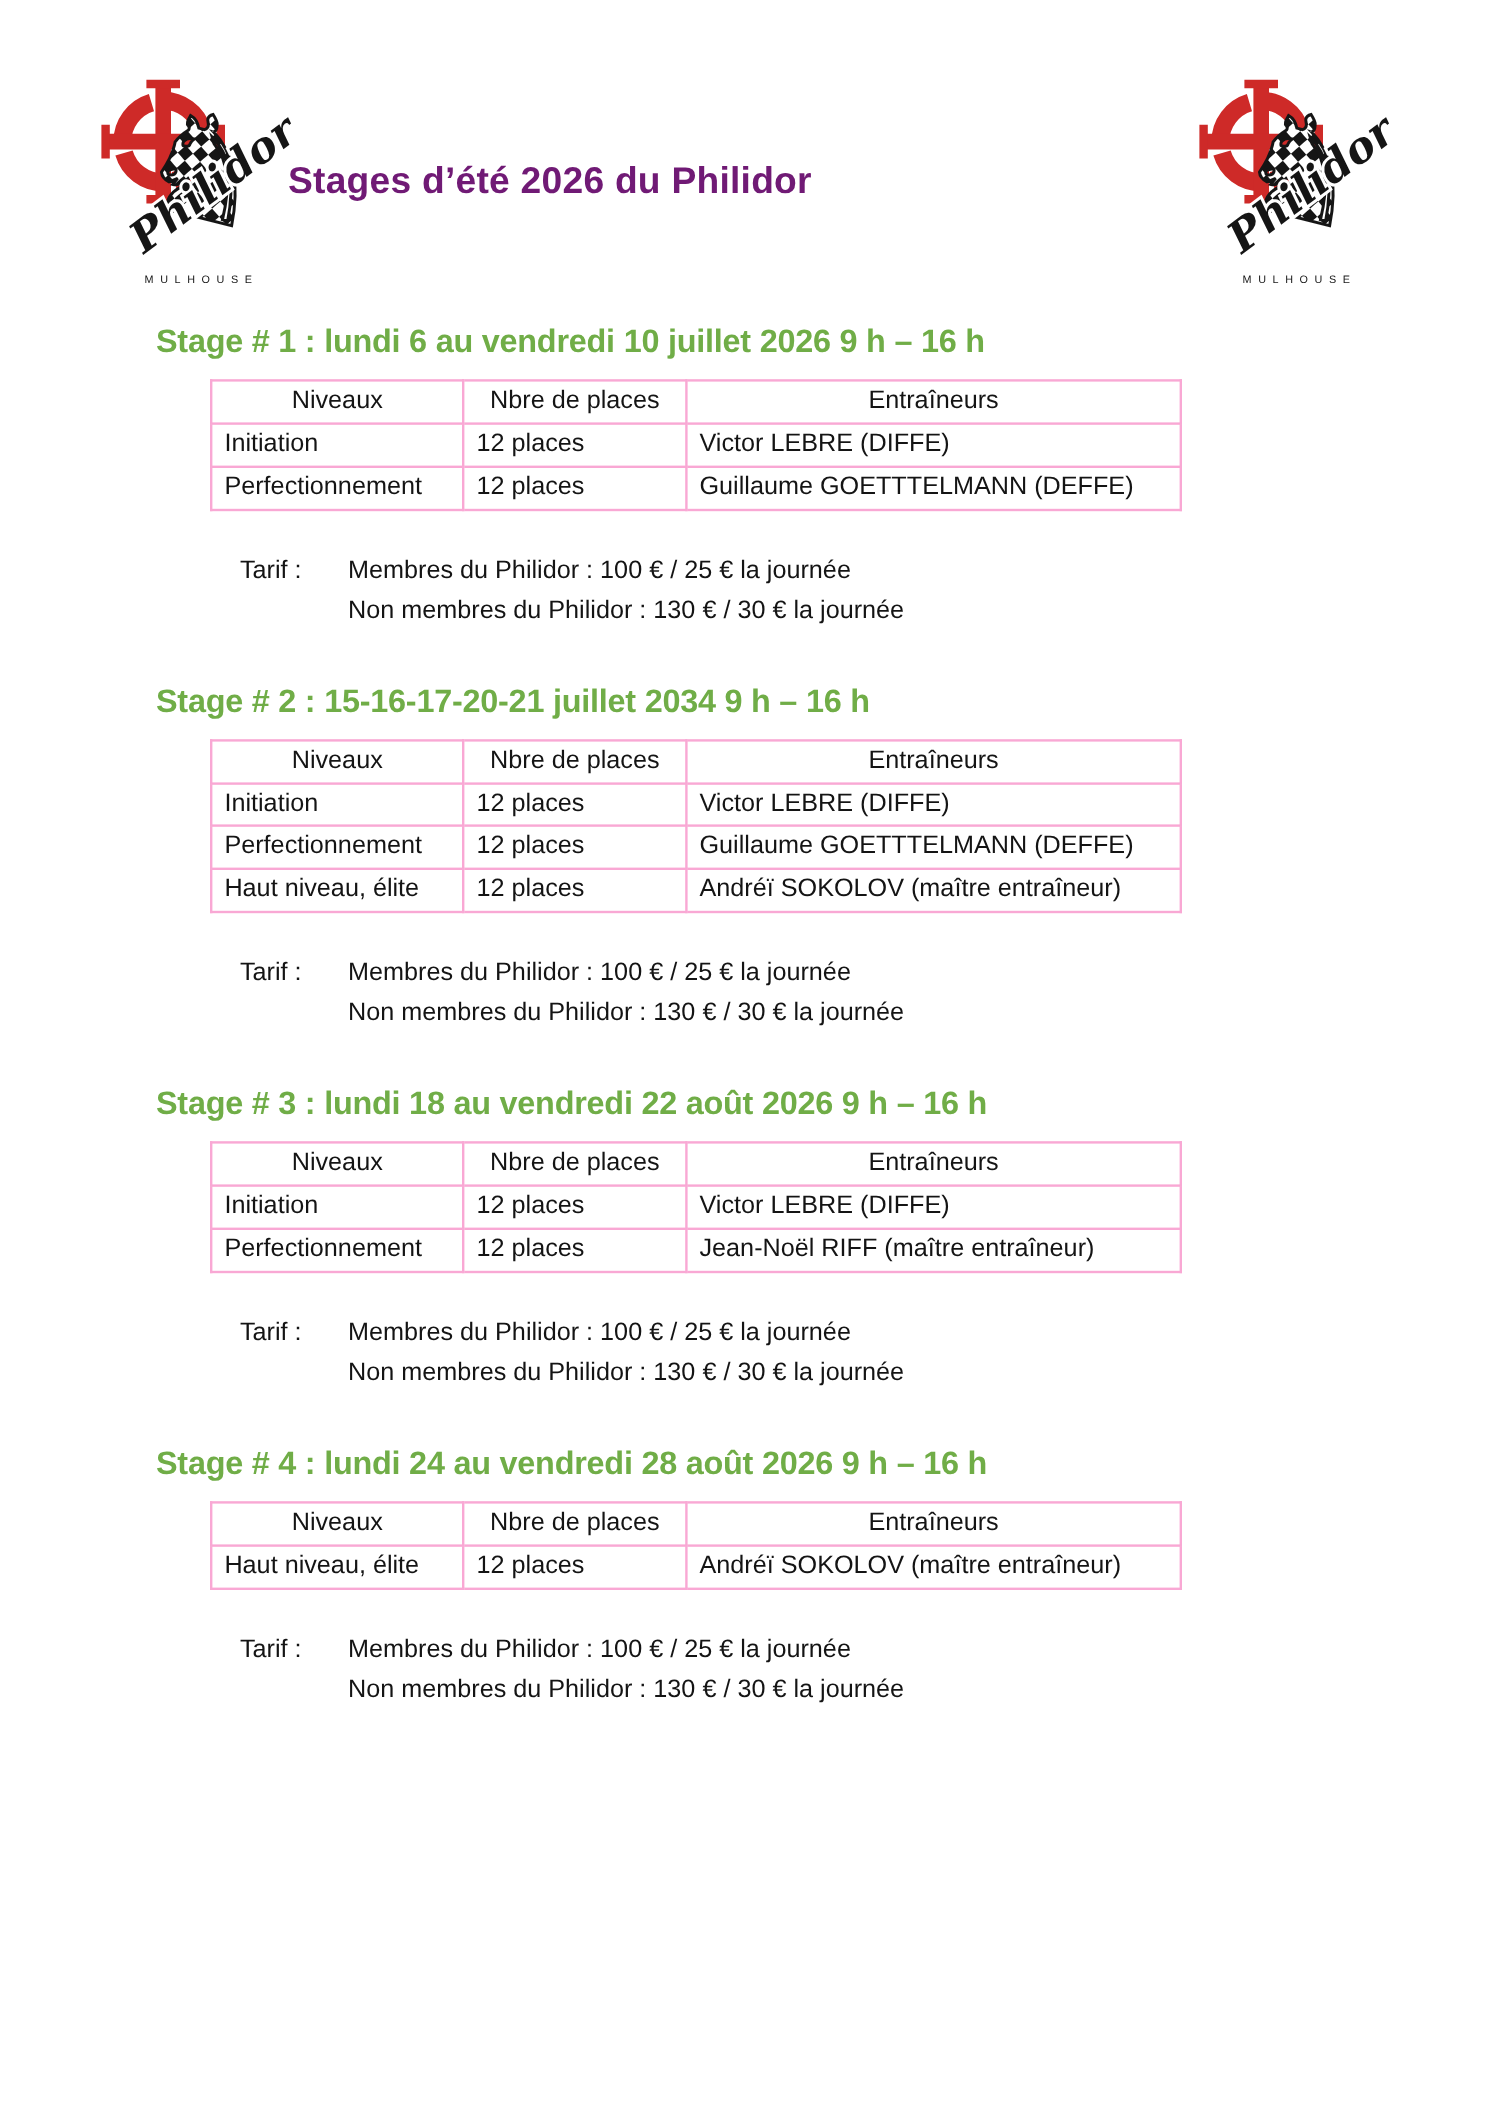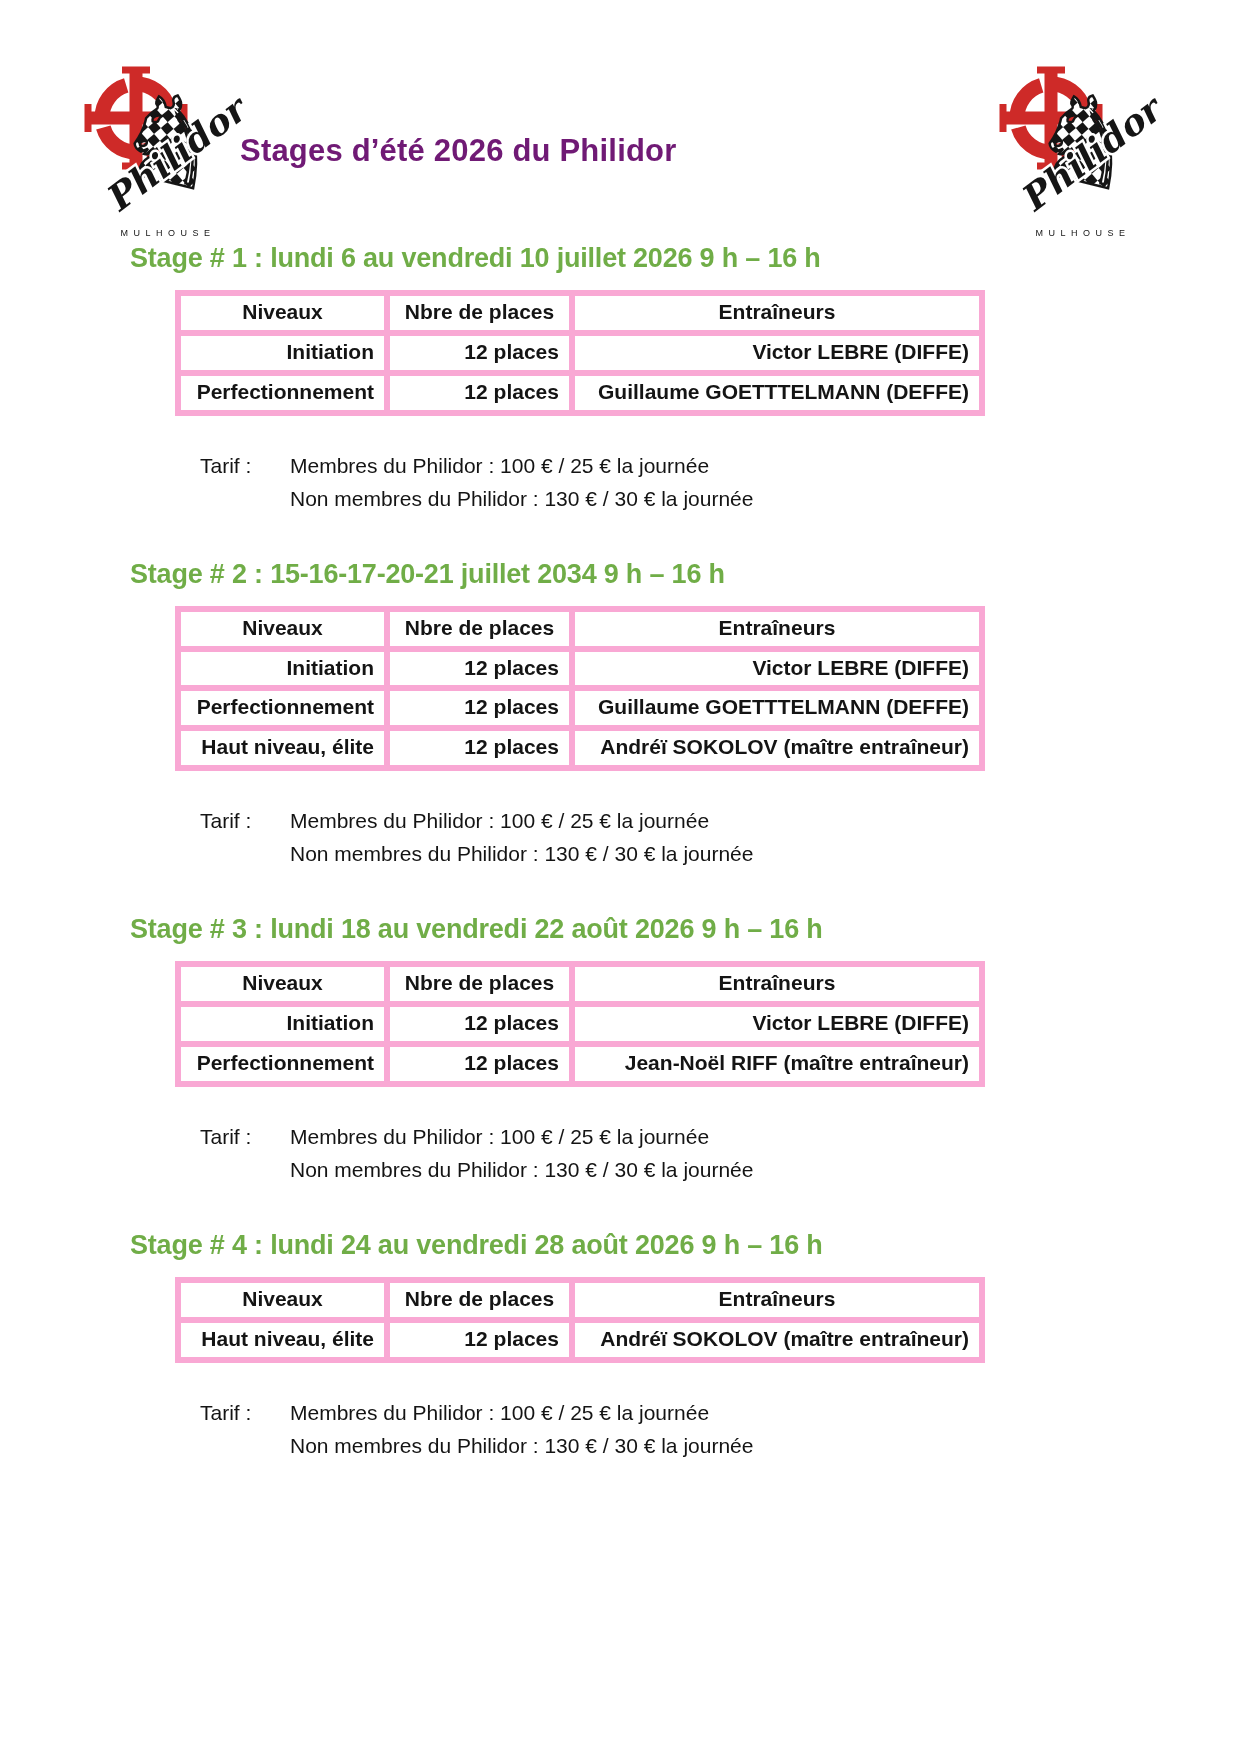--- a/index.html
+++ b/index.html
@@ -20,40 +20,40 @@
   }
   .doc-title {
     font-size: 31px; font-weight: bold; color: #701a75;
     letter-spacing: 0.2px; text-align: left; flex: 1;
   }
   .logo { width: 150px; height: 182px; flex: 0 0 auto; }
   .logo svg { overflow: visible; }
 
   
   .section { margin: 0 0 0 130px; width: 880px; }
-  .section.first { }
+  .section.first { margin-top: 26px; }
   .stage-heading {
     font-size: 27px; font-weight: bold; color: #70ad47;
     letter-spacing: -0.2px; margin-top: 44px; margin-bottom: 16px;
   }
   table.stage-table {
     border-collapse: collapse; margin-left: 45px; width: 810px;
     table-layout: fixed;
   }
   .stage-table col.c1 { width: 26%; }
   .stage-table col.c2 { width: 23%; }
   .stage-table col.c3 { width: 51%; }
   .stage-table th, .stage-table td {
-    border: 6px solid #f9a8d4;
-    font-size: 21px; font-weight: bold;
+    border: 2px solid #f9a8d4;
+    font-size: 21px; font-weight: normal;
     padding: 3px 10px 4px 10px;
     line-height: 1.28;
   }
   .stage-table th { text-align: center; }
-  .stage-table td { text-align: right; }
+  .stage-table td { text-align: left; }
   .stage-table td.multiline { white-space: pre-line; line-height: 1.75; padding-bottom: 8px; }
 
   .tarif {
     display: flex; margin: 33px 0 0 70px; font-size: 21px; line-height: 33px;
   }
   .tarif-label { width: 62px; margin-right: 28px; }
   .tarif-lines div { white-space: nowrap; }
 
   
   .footer-note {

